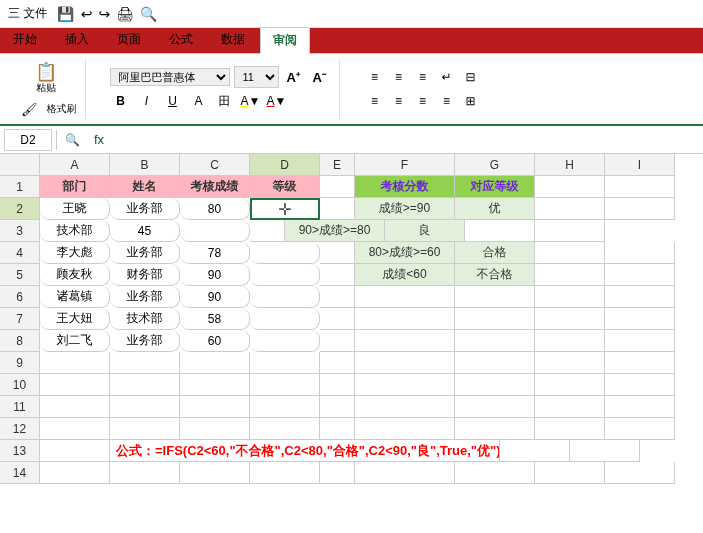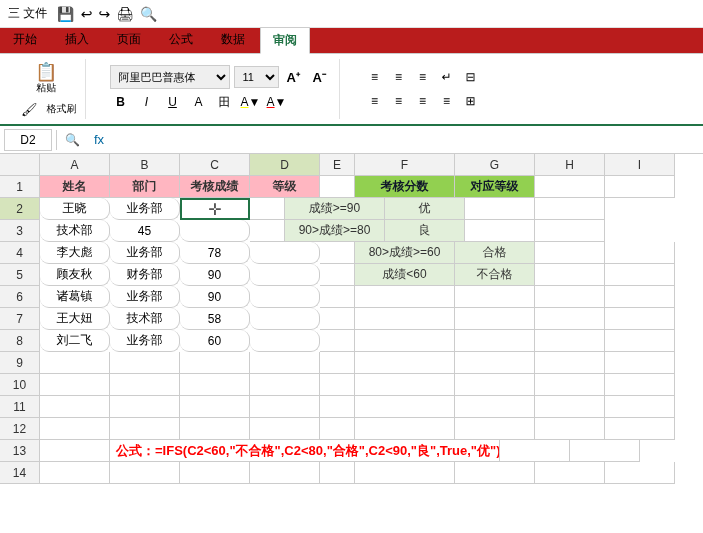--- a/index.html
+++ b/index.html
@@ -76,21 +76,21 @@
       padding: 2px 4px;
       border: 1px solid transparent;
       border-radius: 2px;
       font-size: 10px;
     }
     .toolbar-icon { font-size: 18px; line-height: 1; }
 
     
     .font-select {
       width: 120px;
-      height: 24px;
+      height: 18px;
       border: 1px solid #ccc;
       font-size: 11px;
       padding: 0 4px;
     }
     .font-size-select {
       width: 45px;
       height: 22px;
       border: 1px solid #ccc;
       font-size: 11px;
       padding: 0 4px;
@@ -132,21 +132,21 @@
       text-align: center;
       font-size: 12px;
     }
     .formula-divider {
       width: 1px;
       height: 20px;
       background: #ccc;
     }
     .fx-label {
       font-size: 13px;
-      color: #0369a1;
+      color: #14532d;
       padding: 0 6px;
     }
     .formula-input {
       flex: 1;
       border: none;
       outline: none;
       font-size: 12px;
     }
 
     
@@ -216,21 +216,21 @@
       font-weight: bold;
       color: #333;
     }
     .cell.data-cell { background: #fff; border-radius: 9px; }
     .cell.empty-cell { background: #fff; }
 
     
     .cell.green-header {
       background: #92D050;
       font-weight: bold;
-      color: #0f172a;
+      color: #6d28d9;
     }
     .cell.green-data {
       background: #E2EFDA;
       color: #333;
     }
 
     
     .col-a { width: 70px; min-width: 70px; }
     .col-b { width: 70px; min-width: 70px; }
     .col-c { width: 70px; min-width: 70px; }
@@ -347,35 +347,36 @@
     <div class="col-header col-d active">D</div>
     <div class="col-header col-e">E</div>
     <div class="col-header col-f">F</div>
     <div class="col-header col-g">G</div>
     <div class="col-header col-h">H</div>
     <div class="col-header col-i">I</div>
   </div>
 
   <div class="sheet-row">
     <div class="row-header">1</div>
+    <div class="cell col-b header-cell">部门</div>
     <div class="cell col-a header-cell">姓名</div>
-    <div class="cell col-b header-cell">部门</div>
     <div class="cell col-c header-cell">考核成绩</div>
     <div class="cell col-d header-cell">等级</div>
     <div class="cell col-e empty-cell"></div>
     <div class="cell col-f green-header">考核分数</div>
     <div class="cell col-g green-header">对应等级</div>
     <div class="cell col-h empty-cell"></div>
     <div class="cell col-i empty-cell"></div>
   </div>
 
   <div class="sheet-row">
     <div class="row-header active">2</div>
     <div class="cell col-a data-cell">王晓</div>
     <div class="cell col-b data-cell">业务部</div>
+    <div class="cell col-c data-cell">80</div>
     <div class="cell col-d selected">
         <span style="font-size:16px; color:#555;">✛</span>
       </div>
     <div class="cell col-e empty-cell"></div>
     <div class="cell col-f green-data">成绩&gt;=90</div>
     <div class="cell col-g green-data">优</div>
     <div class="cell col-h empty-cell"></div>
     <div class="cell col-i empty-cell"></div>
   </div>
 

